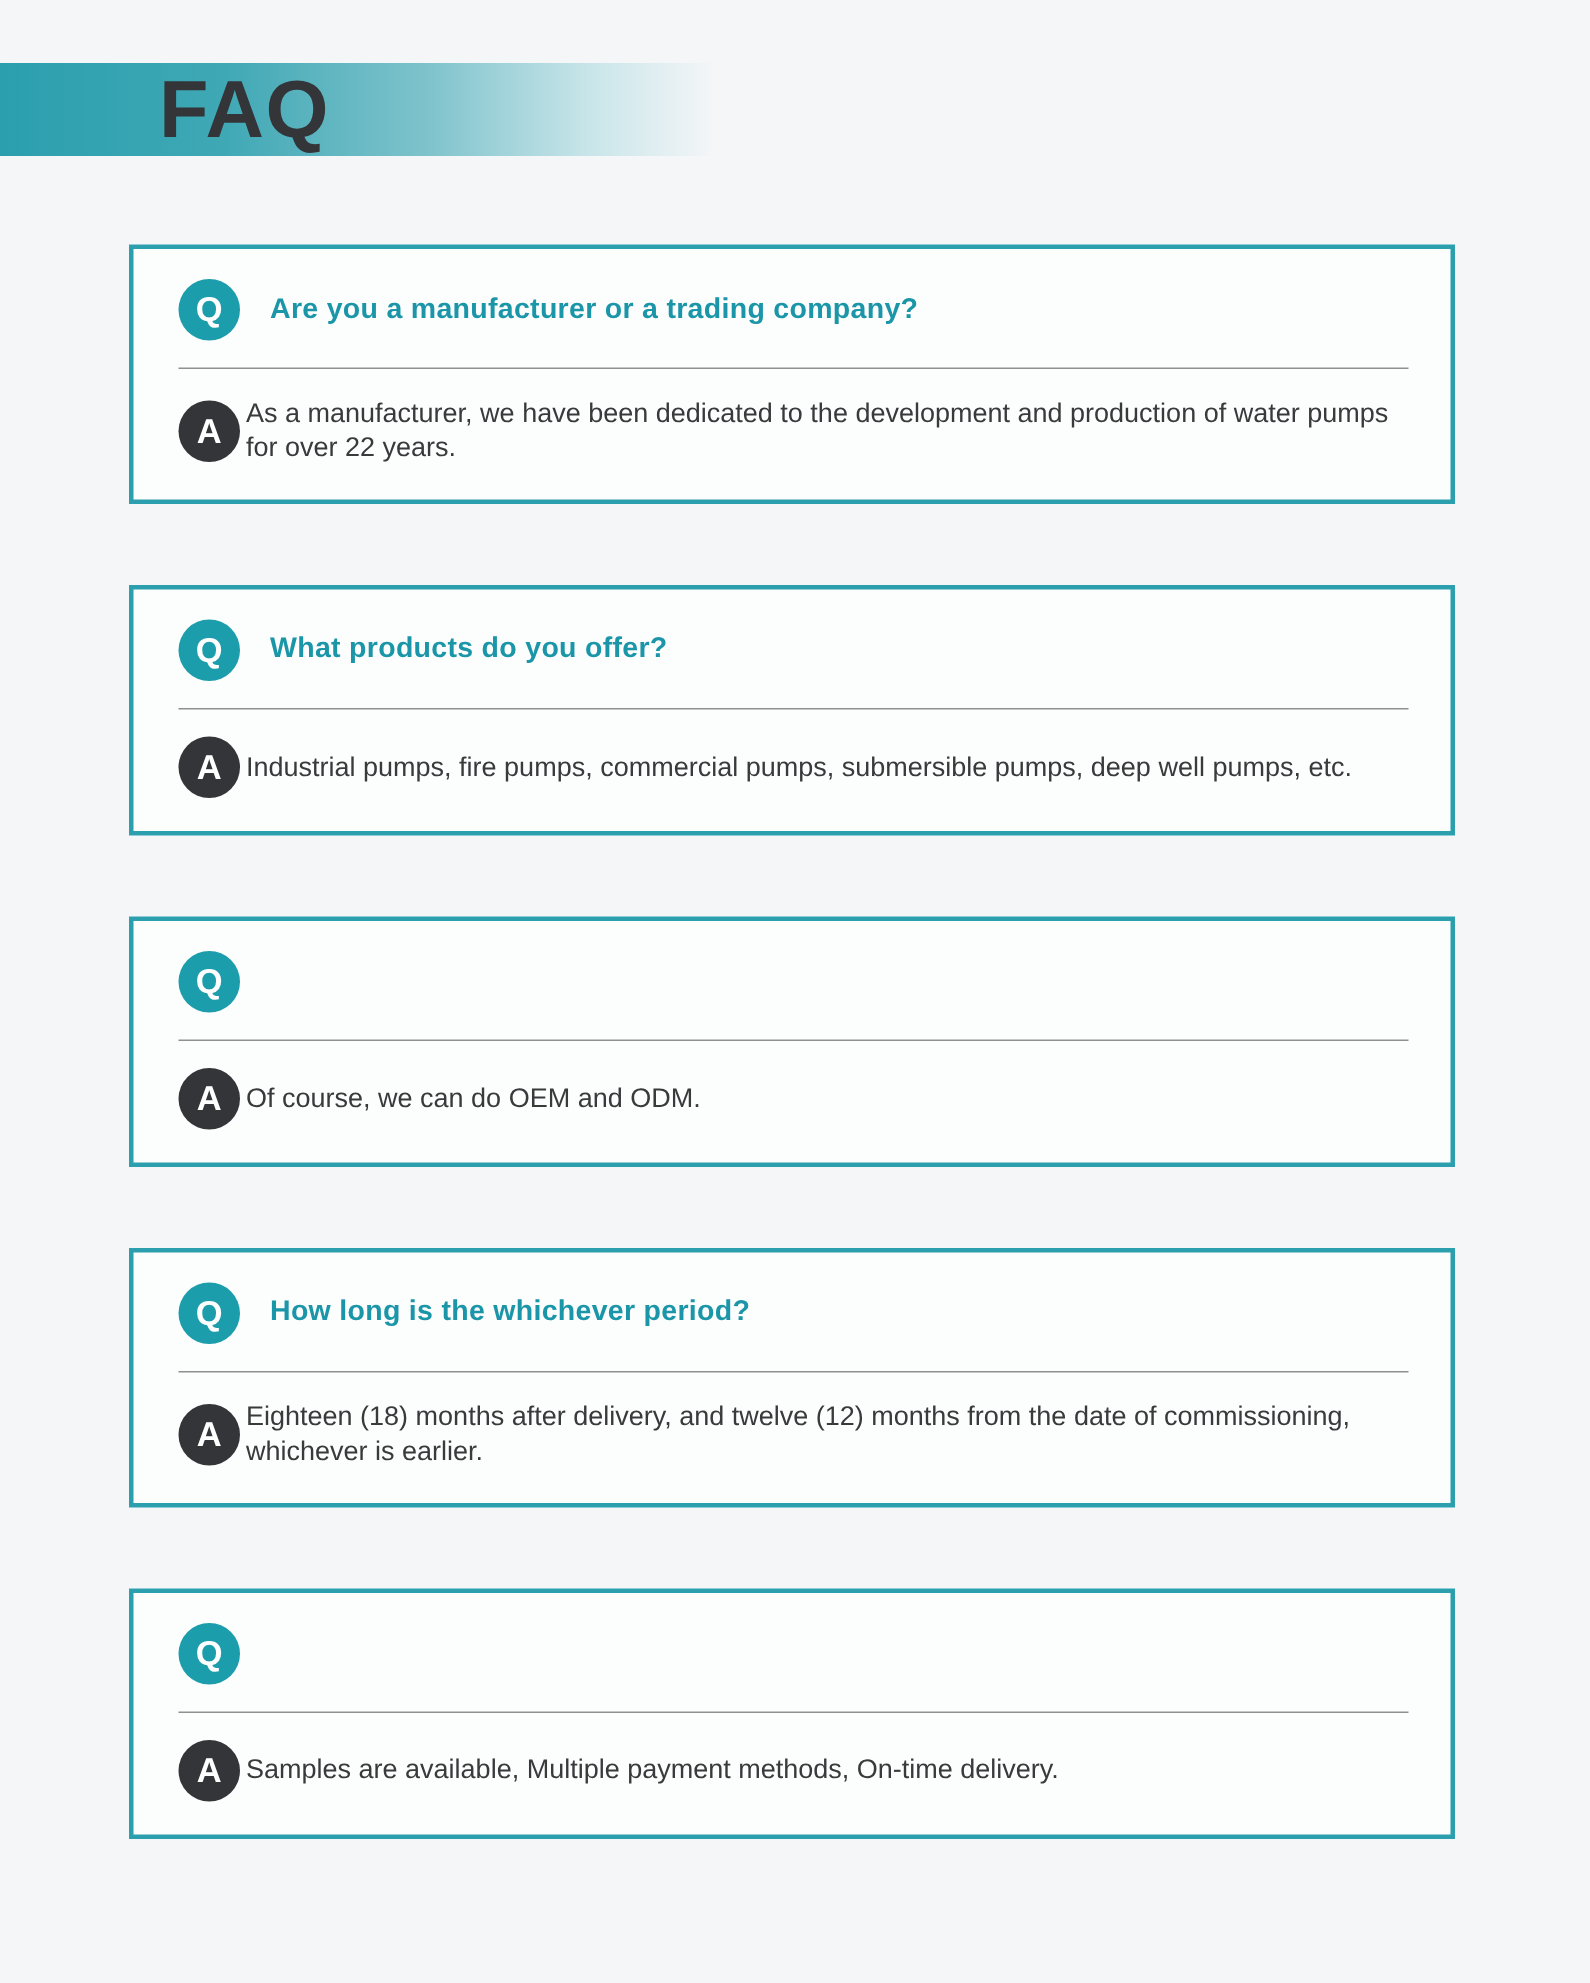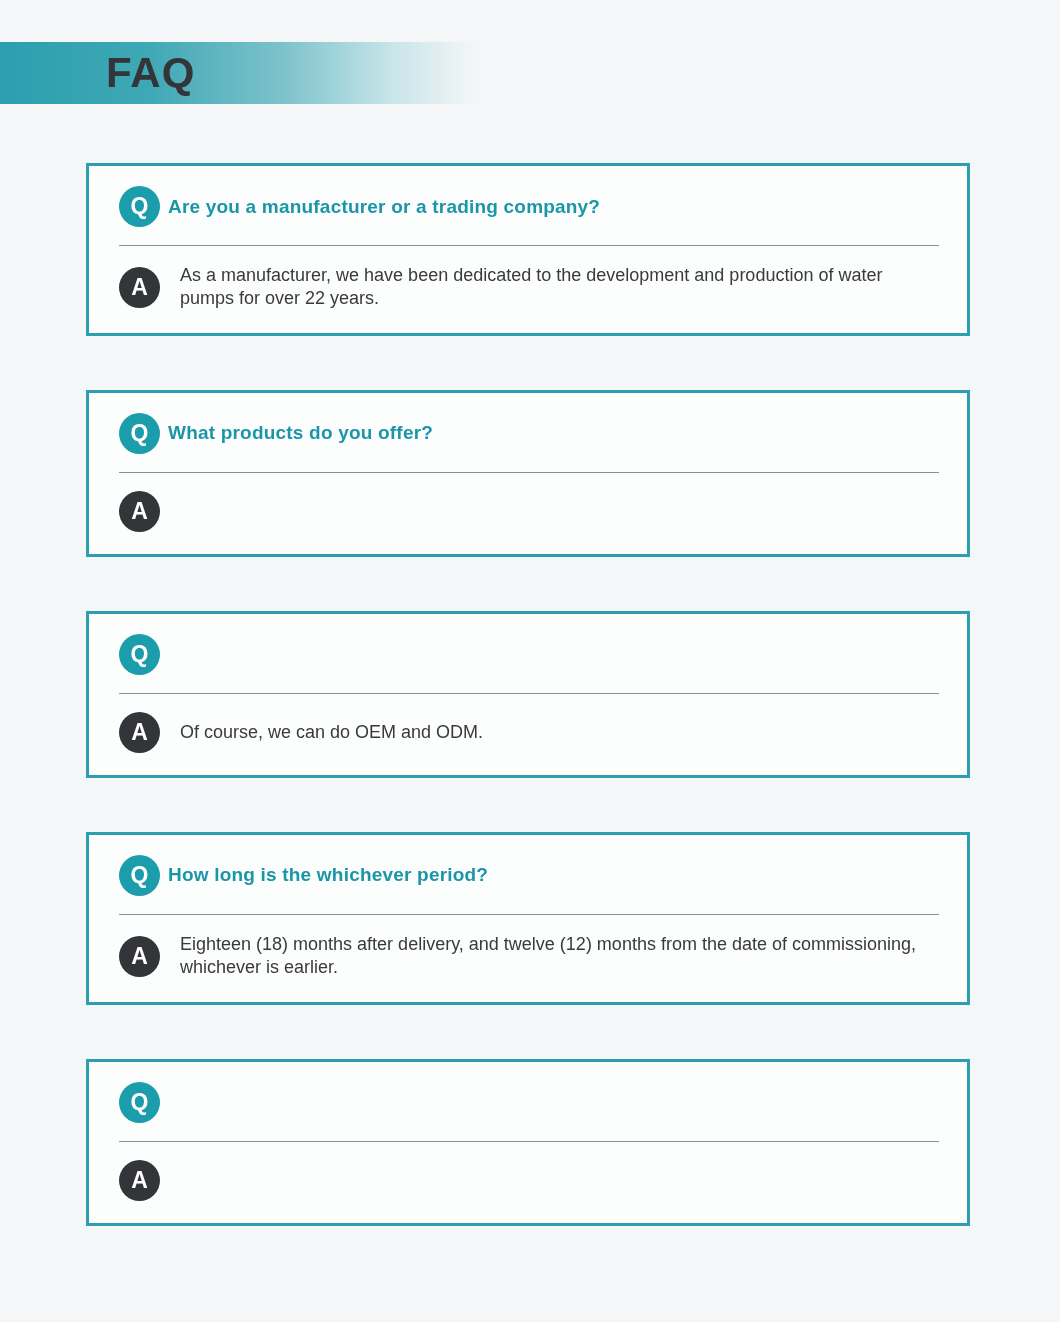--- a/index.html
+++ b/index.html
@@ -23,21 +23,21 @@
       #2B9FAE 0%,
       #3FA8B5 14%,
       #7FC3CC 27%,
       #C8E5E9 37%,
       rgba(245,246,248,0) 45%);
     display: flex;
     align-items: center;
   }
   .banner-title {
     padding-left: 106px;
-    font-size: 42px;
+    font-size: 54px;
     font-weight: 800;
     letter-spacing: 1px;
     color: #333539;
   }
 
   
   .cards {
     margin: 59px 0 0 86px;
     width: 884px;
   }
@@ -60,28 +60,28 @@
     align-items: center;
     justify-content: center;
     color: #ffffff;
     font-weight: 700;
     font-size: 23px;
     line-height: 1;
   }
   .badge-q { background: #1B9DAC; }
   .badge-a { background: #333538; }
   .q-text {
-    margin-left: 8px;
+    margin-left: 20px;
     color: #1B96A8;
     font-size: 19px;
     font-weight: 700;
     letter-spacing: 0.2px;
   }
   .a-text {
-    margin-left: 20px;
+    margin-left: 4px;
     color: #3a3a3c;
     font-size: 18px;
     font-weight: 400;
     line-height: 1.3;
     max-width: 768px;
   }
   .divider {
     border: none;
     border-top: 1px solid #8f9092;
     margin: 18px 0 18px 0;
@@ -110,20 +110,21 @@
   </section>
 
   <section class="card">
     <div class="row">
       <span class="badge badge-q">Q</span>
       <span class="q-text">What products do you offer?</span>
     </div>
     <hr class="divider">
     <div class="row">
       <span class="badge badge-a">A</span>
+      <span class="a-text">Industrial pumps, fire pumps, commercial pumps, submersible pumps, deep well pumps, etc.</span>
     </div>
   </section>
 
   <section class="card">
     <div class="row">
       <span class="badge badge-q">Q</span>
     </div>
     <hr class="divider">
     <div class="row">
       <span class="badge badge-a">A</span>
@@ -143,16 +144,17 @@
     </div>
   </section>
 
   <section class="card">
     <div class="row">
       <span class="badge badge-q">Q</span>
     </div>
     <hr class="divider">
     <div class="row">
       <span class="badge badge-a">A</span>
+      <span class="a-text">Samples are available, Multiple payment methods, On-time delivery.</span>
     </div>
   </section>
 
 </main>
 
 </body></html>

